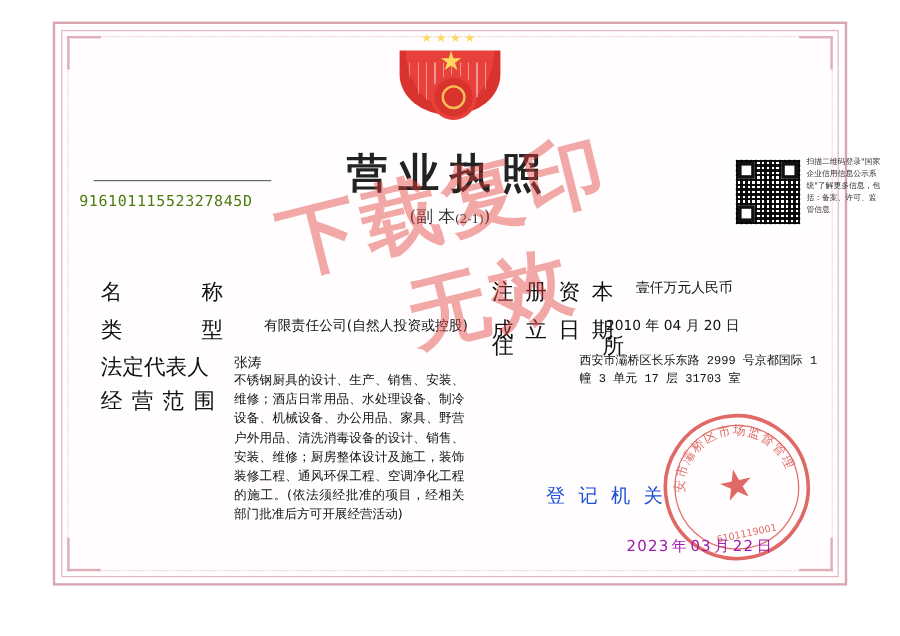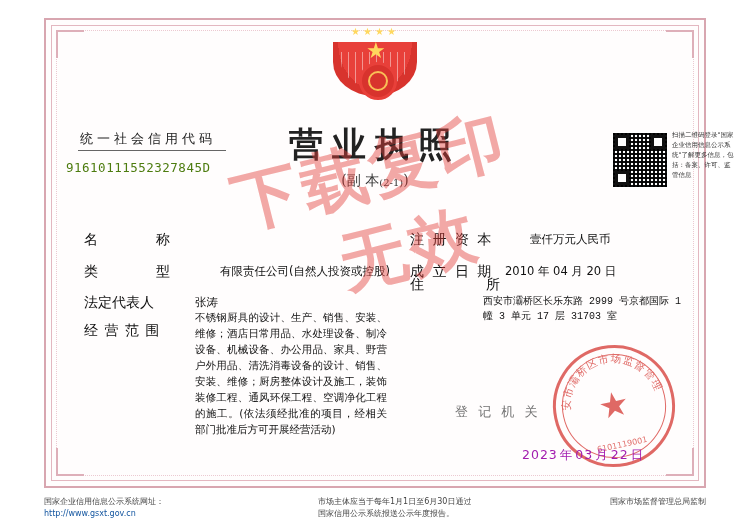--- a/index.html
+++ b/index.html
@@ -201,21 +201,21 @@
     width: 62px;
     font-size: 6.5px;
     line-height: 10px;
     color: #333;
     font-family: "DejaVu Sans", sans-serif;
   }
 
   
   .field-label {
     position: absolute;
-    font-size: 14px;
+    font-size: 18px;
     color: #111;
     font-family: "DejaVu Sans", sans-serif;
     white-space: nowrap;
   }
   .field-value {
     position: absolute;
     font-size: 11.5px;
     color: #111;
     font-family: "DejaVu Sans", sans-serif;
   }
@@ -241,23 +241,23 @@
     line-height: 15px;
     color: #111;
     font-family: Liberation Mono, monospace;
   }
 
   
   .reg-auth {
     position: absolute;
     left: 455px;
     top: 403px;
-    font-size: 13px;
+    font-size: 16px;
     letter-spacing: 3px;
-    color: #737373;
+    color: #1d4ed8;
     font-family: "DejaVu Sans", sans-serif;
   }
 
   
   .date-line {
     position: absolute;
     left: 520px;
     top: 447px;
     font-size: 12.5px;
     color: #a21caf;
@@ -383,21 +383,20 @@
     <div class="stars-small">★★★★</div>
     <div class="star-big">★</div>
     <div class="gear"></div>
   </div>
 
   <div class="title">营业执照</div>
   <div class="sub-title">
     <span>(副 本</span><span class="small">(2-1)</span><span>)</span>
   </div>
 
-  <div class="credit-label">统一社会信用代码</div>
   <div class="credit-line"></div>
   <div class="credit-value">91610111552327845D</div>
 
   <div class="qr-box">
     <div class="qr-eye tl"></div>
     <div class="qr-eye tr"></div>
     <div class="qr-eye bl"></div>
   </div>
   <div class="qr-note">扫描二维码登录"国家企业信用信息公示系统"了解更多信息，包括：备案、许可、监管信息</div>
 
@@ -438,27 +437,14 @@
 
   <div class="date-line">
     <span class="num">2023</span><span>年</span><span class="num">03</span><span>月</span><span class="num">22</span><span>日</span>
   </div>
 
   <div class="watermark">
     <span>下载复印</span>
     <span class="l2">无效</span>
   </div>
 
-  <div class="footer">
-    <div class="fl">
-      <div>国家企业信用信息公示系统网址：</div>
-      <div><a href="#">http://www.gsxt.gov.cn</a></div>
-    </div>
-    <div class="fc">
-      <div>市场主体应当于每年1月1日至6月30日通过</div>
-      <div>国家信用公示系统报送公示年度报告。</div>
-    </div>
-    <div class="fr">
-      <div>国家市场监督管理总局监制</div>
-    </div>
-  </div>
 
 </div>
 
 </body></html>

